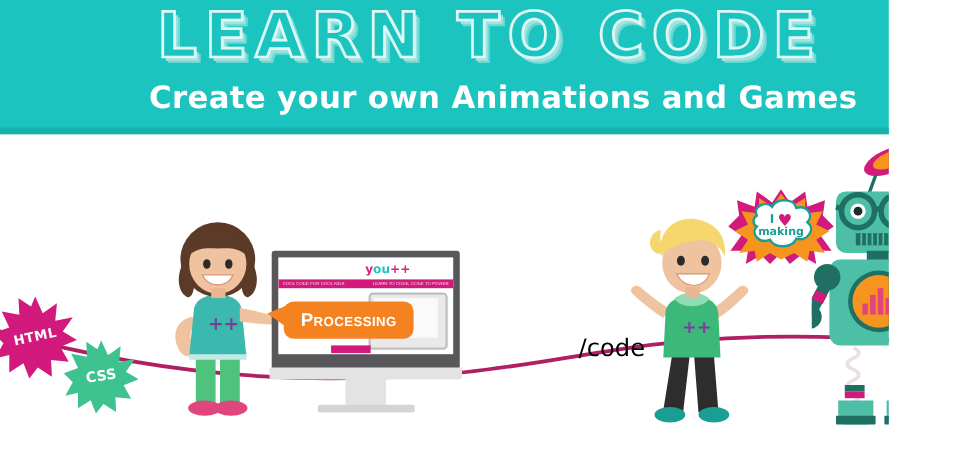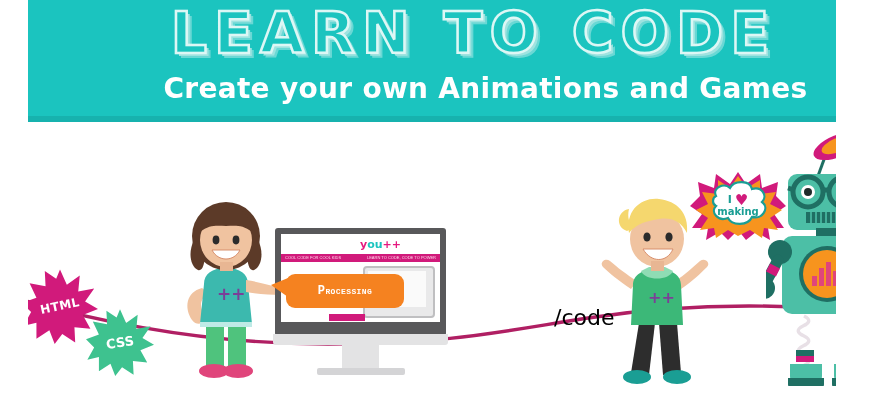--- a/index.html
+++ b/index.html
@@ -1,17 +1,17 @@
 <!DOCTYPE html>
 <html><head>
 <meta charset="utf-8">
 <style>
   html,body{margin:0;padding:0;background:#fff;}
   body{width:891px;height:409px;overflow:hidden;font-family:"Liberation Sans",sans-serif;}
-  #banner{position:relative;width:808px;height:409px;background:#ffffff;overflow:hidden;margin-left:28px;}
+  #banner{position:relative;width:808px;height:409px;background:#ffffff;overflow:hidden;}
 
   
   #header{position:absolute;left:0;top:0;width:891px;height:122px;background:#1bc4bf;}
   #header-underline{position:absolute;left:0;top:116px;width:891px;height:6px;background:#17b2ae;}
   #title{
     position:absolute;left:0;top:2px;width:891px;text-align:center;
     font-family:"DejaVu Sans",sans-serif;font-weight:bold;font-size:57px;
     letter-spacing:7px;line-height:62px;
     color:#1bc4bf;
     -webkit-text-stroke:2.5px #ddf7f5;
@@ -65,21 +65,21 @@
   #mon-base{position:absolute;left:42px;top:140px;width:88px;height:7px;background:#d4d4d6;border-radius:2px;}
   #mon-chin{position:absolute;left:-2px;top:106px;width:175px;height:11px;background:#e3e3e4;border-radius:0 0 3px 3px;}
 
   
   #bubble-processing{position:absolute;left:258px;top:274px;width:118px;height:34px;
     background:#f58220;border-radius:9px;}
   #bubble-processing .tail{position:absolute;left:-15px;top:4px;width:0;height:0;
     border-top:7px solid transparent;border-bottom:12px solid transparent;border-right:17px solid #f58220;}
   #bubble-processing .txt{position:absolute;left:0;top:0;width:118px;height:34px;
     display:flex;align-items:center;justify-content:center;
-    font-family:Liberation Mono, monospace;font-weight:bold;font-size:12px;color:#ffffff;
+    font-family:Liberation Sans, sans-serif;font-weight:bold;font-size:17px;color:#ffffff;
     letter-spacing:.4px;font-variant:small-caps;}
 
   
   #code-text{position:absolute;left:526px;top:305px;
     font-family:"DejaVu Sans",sans-serif;font-size:22px;font-weight:500;color:#000000;}
 
   
   #badge-coding{position:absolute;left:662px;top:172px;width:96px;height:68px;}
   #coding-text{position:absolute;left:14px;top:14px;width:68px;height:40px;
     display:flex;flex-direction:column;align-items:center;justify-content:center;

